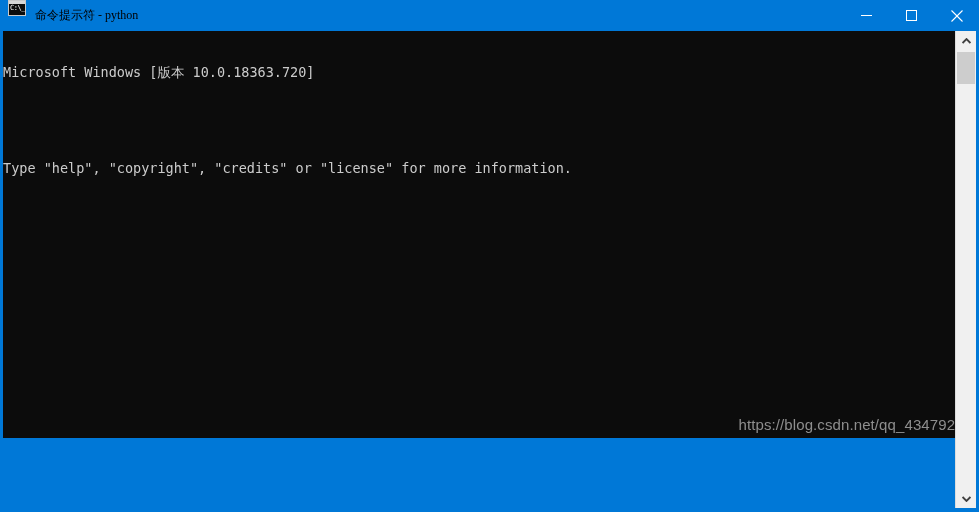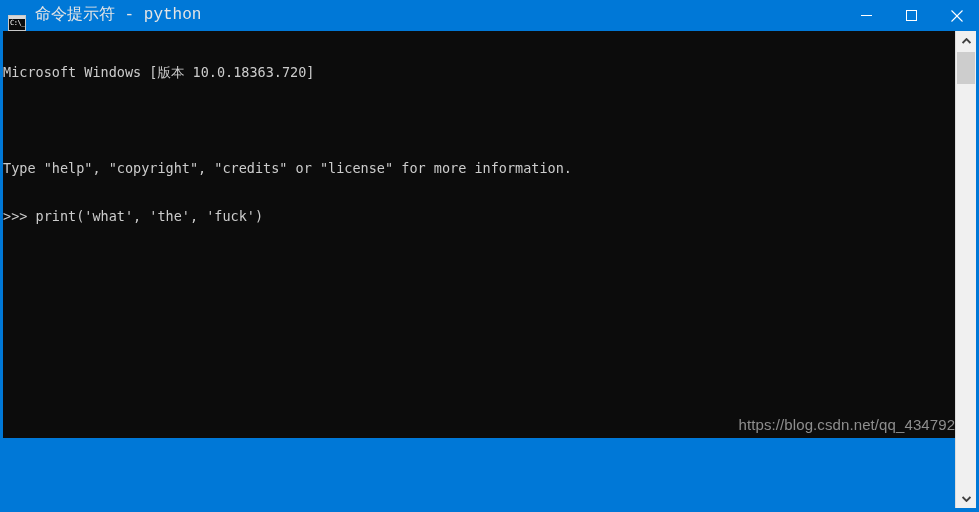--- a/index.html
+++ b/index.html
@@ -30,21 +30,21 @@
     left: 0;
     top: 0;
     width: 979px;
     height: 31px;
     background: #0078d7;
     display: flex;
     align-items: center;
   }
   #title-left {
     display: flex;
-    align-items: flex-end;
+    align-items: flex-start;
     padding-left: 8px;
     height: 31px;
     flex: 1 1 auto;
     min-width: 0;
   }
   #cmd-icon {
     width: 18px;
     height: 16px;
     background: #0c0c0c;
     border: 1px solid #c8c8c8;
@@ -65,26 +65,26 @@
     left: 1px;
     top: 3px;
     color: #ffffff;
     font-family: "DejaVu Sans Mono", monospace;
     font-size: 7px;
     line-height: 9px;
     letter-spacing: -0.5px;
     white-space: nowrap;
   }
   #title-text {
-    color: #e5e5e5;
-    font-size: 16px;
+    color: #000000;
+    font-size: 12px;
     line-height: 31px;
     margin-left: 9px;
     white-space: nowrap;
-    font-family: Liberation Mono, monospace;
+    font-family: Liberation Serif, serif;
   }
 
   #window-controls {
     display: flex;
     height: 31px;
     flex: 0 0 auto;
   }
   .wc-btn {
     width: 45px;
     height: 31px;
@@ -198,21 +198,20 @@
         </svg>
       </div>
     </div>
   </div>
 
   <div id="console">
     <div id="console-text">
       <div class="cline">Microsoft Windows [版本 10.0.18363.720]</div>
       <div class="cline"></div>
       <div class="cline">Type "help", "copyright", "credits" or "license" for more information.</div>
-      <div class="cline">&gt;&gt;&gt; print('what', 'the', 'fuck')</div>
       
       
       
     </div>
 
     <div id="watermark">https://blog.csdn.net/qq_43479203</div>
   </div>
 
   <div id="scrollbar">
     <div class="sb-arrow" id="sb-up">

